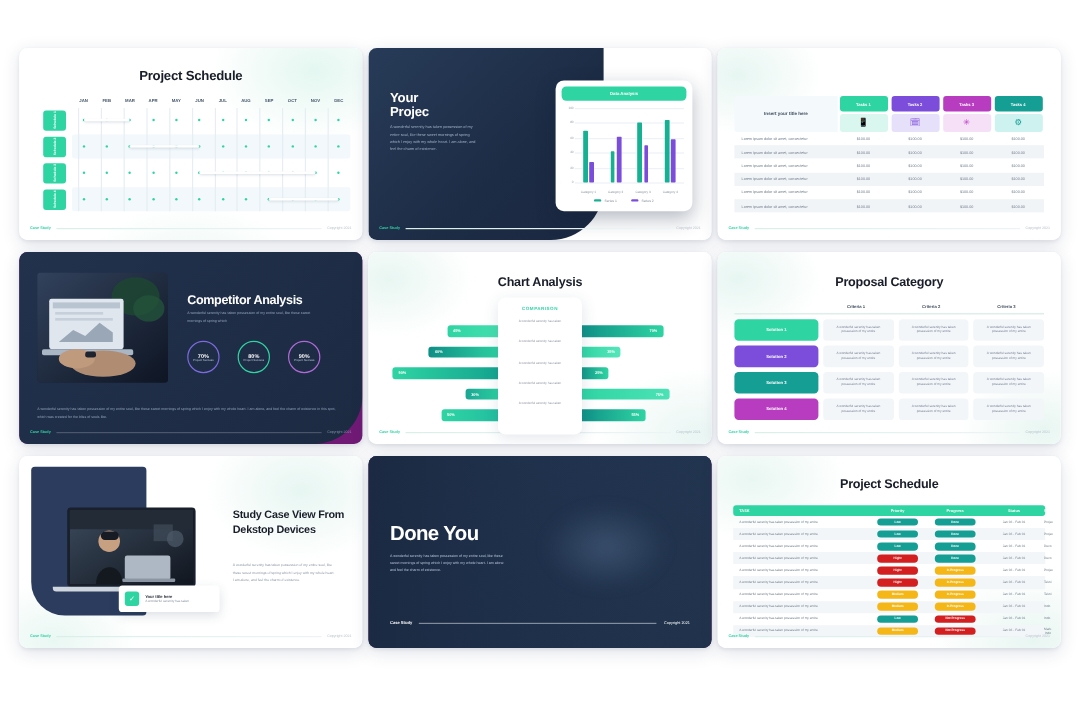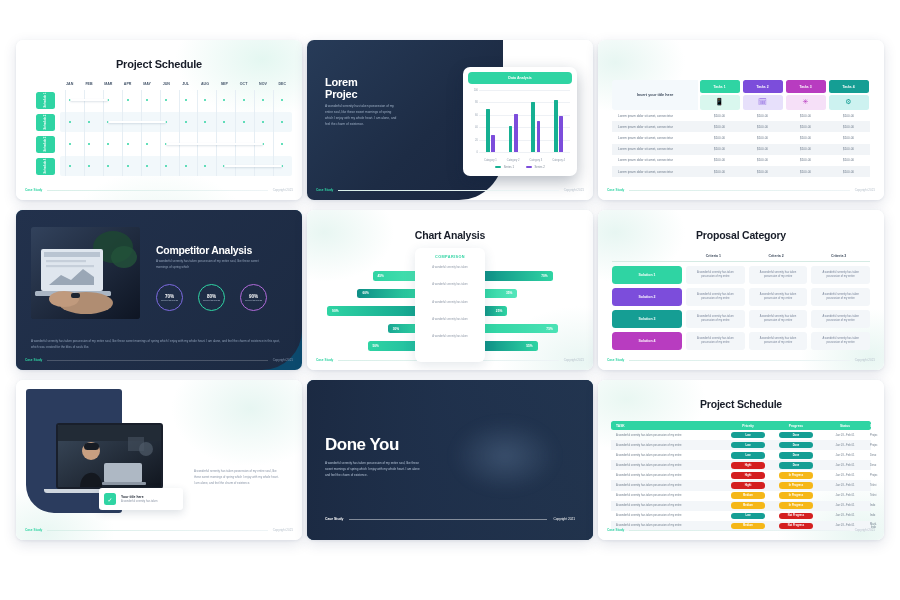--- a/index.html
+++ b/index.html
@@ -6,21 +6,21 @@
   html,body { width:900px; height:600px; background:#ffffff; overflow:hidden;
     font-family:"Liberation Sans", sans-serif; }
   .grid { width:900px; height:600px; display:grid;
     grid-template-columns: repeat(3, 286px);
     grid-template-rows: repeat(3, 170px);
     column-gap:5px; row-gap:0px;
     padding:40px 14px 0 14px; align-content:start; justify-content:center; }
   .slide { position:relative; width:286px; height:160px; background:#fff;
     border-radius:7px; overflow:hidden;
     box-shadow:0 4px 14px rgba(30,50,90,.13), 0 1px 3px rgba(30,50,90,.08); }
-  .slide.dark { background:#0c4a6e; }
+  .slide.dark { background:#701a75; }
   .title { text-align:center; font-weight:bold; color:#181d29; letter-spacing:-.2px; }
   .footerbar { position:absolute; left:9px; right:9px; bottom:6px; height:8px;
     display:flex; align-items:center; gap:5px; }
   .footerbar .fl { font-size:3.2px; color:#2fd4a3; font-weight:bold; white-space:nowrap; }
   .footerbar .fline { flex:1; height:1px; background:linear-gradient(90deg,#d8efe8,#eef4f6); }
   .footerbar .fr { font-size:3px; color:#b8c2cc; white-space:nowrap; }
 
   
   .s1bg { position:absolute; inset:0; background:
      radial-gradient(120px 80px at 86% 12%, #e4f7f1 0%, rgba(228,247,241,0) 72%),
@@ -301,21 +301,21 @@
       <span class="fl">Case Study</span>
       <span class="fline"></span>
       <span class="fr">Copyright 2021</span>
     </div>
   </div>
 
   <div class="slide">
     <div style="position:absolute;inset:0;background:radial-gradient(90px 60px at 8% 96%,#e6f6f1 0%,rgba(230,246,241,0) 70%),#fff;"></div>
     <div class="s2panel"></div>
     <div class="s2h">
-      <span>Lorem</span><br>
+      <span>Your</span><br>
       <span>Projec</span>
     </div>
     <div class="s2p">A wonderful serenity has taken possession of my entire soul, like these sweet mornings of spring which I enjoy with my whole heart. I am alone, and feel the charm of existence.</div>
     <div class="s2card">
       <div class="s2cap">Data Analysis</div>
       <div class="s2plot">
         <div class="s2ax" id="s2-yaxis">
             <span style="top: 100%;">0</span>
             <span style="top: 80%;">20</span>
             <span style="top: 60%;">40</span>
@@ -650,20 +650,21 @@
       </div>
       <div class="s7base"></div>
     </div>
     <div class="s7card">
       <div class="s7ci">✓</div>
       <div>
         <div style="font-size:3.4px;font-weight:bold;color:#232a36;">Your title here</div>
         <div style="font-size:2.7px;color:#8b95a5;margin-top:1.5px;">A wonderful serenity has taken</div>
       </div>
     </div>
+    <div class="s7h">Study Case View From Dekstop Devices</div>
     <div class="s7p">A wonderful serenity has taken possession of my entire soul, like these sweet mornings of spring which I enjoy with my whole heart. I am alone, and feel the charm of existence.</div>
     <div class="footerbar">
       <span class="fl">Case Study</span>
       <span class="fline"></span>
       <span class="fr">Copyright 2021</span>
     </div>
   </div>
 
   <div class="slide dark">
     <div class="s8"></div>

